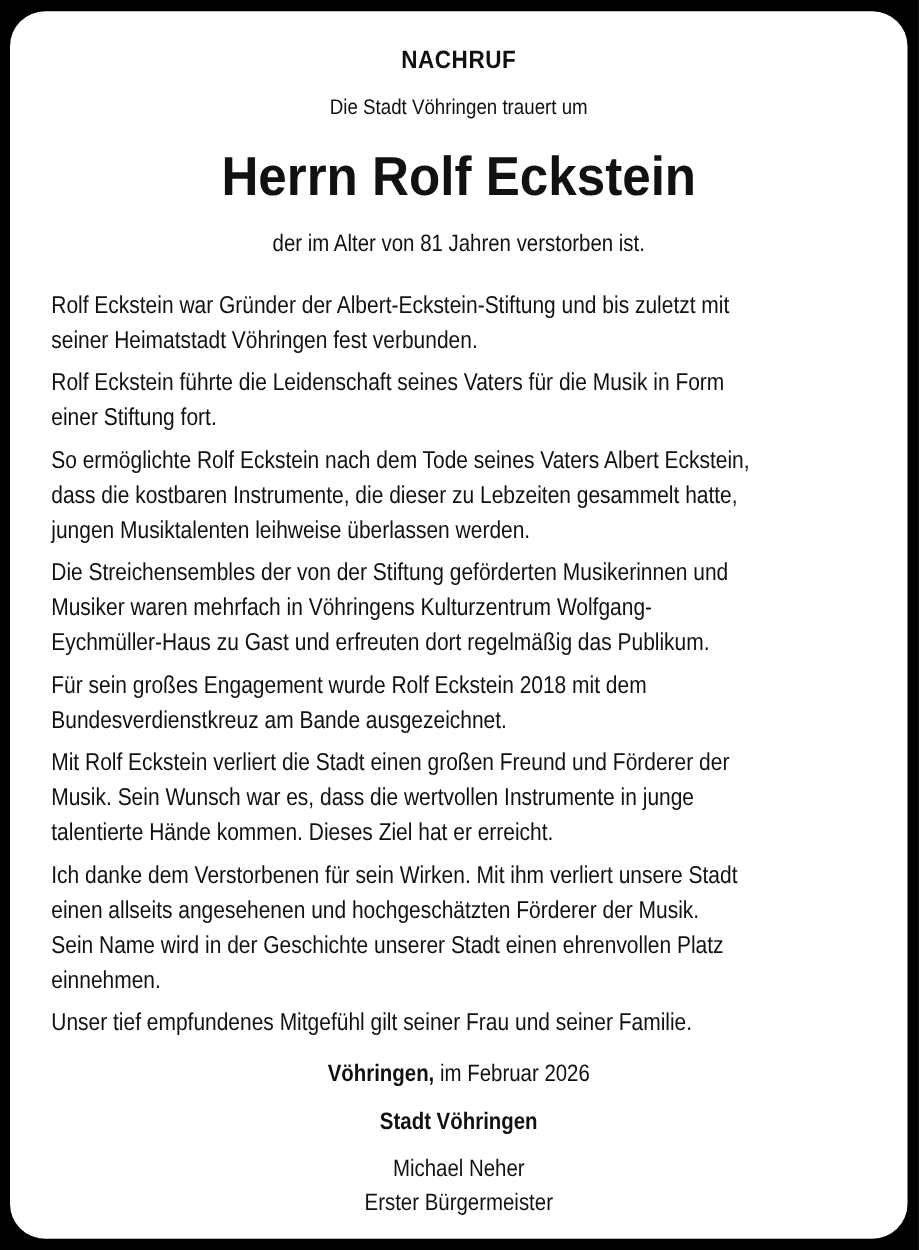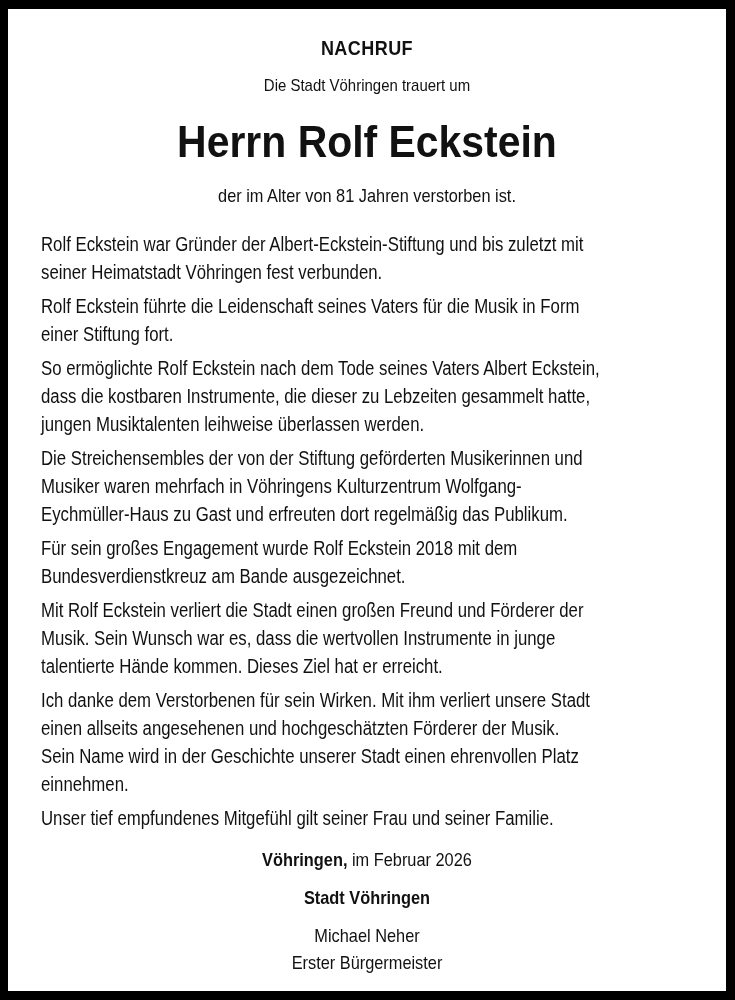--- a/index.html
+++ b/index.html
@@ -19,20 +19,21 @@
       top: 9px;
       width: 718px;
       height: 982px;
       background: #ffffff;
       box-sizing: border-box;
     }
     .content {
       font-family: "Liberation Sans", sans-serif;
       color: #111111;
       font-stretch: condensed;
+      border-radius: 28px;
     }
     .title {
       position: absolute;
       top: 28px;
       left: 0;
       right: 0;
       text-align: center;
       font-weight: bold;
       font-size: 20px;
       letter-spacing: 0.5px;

